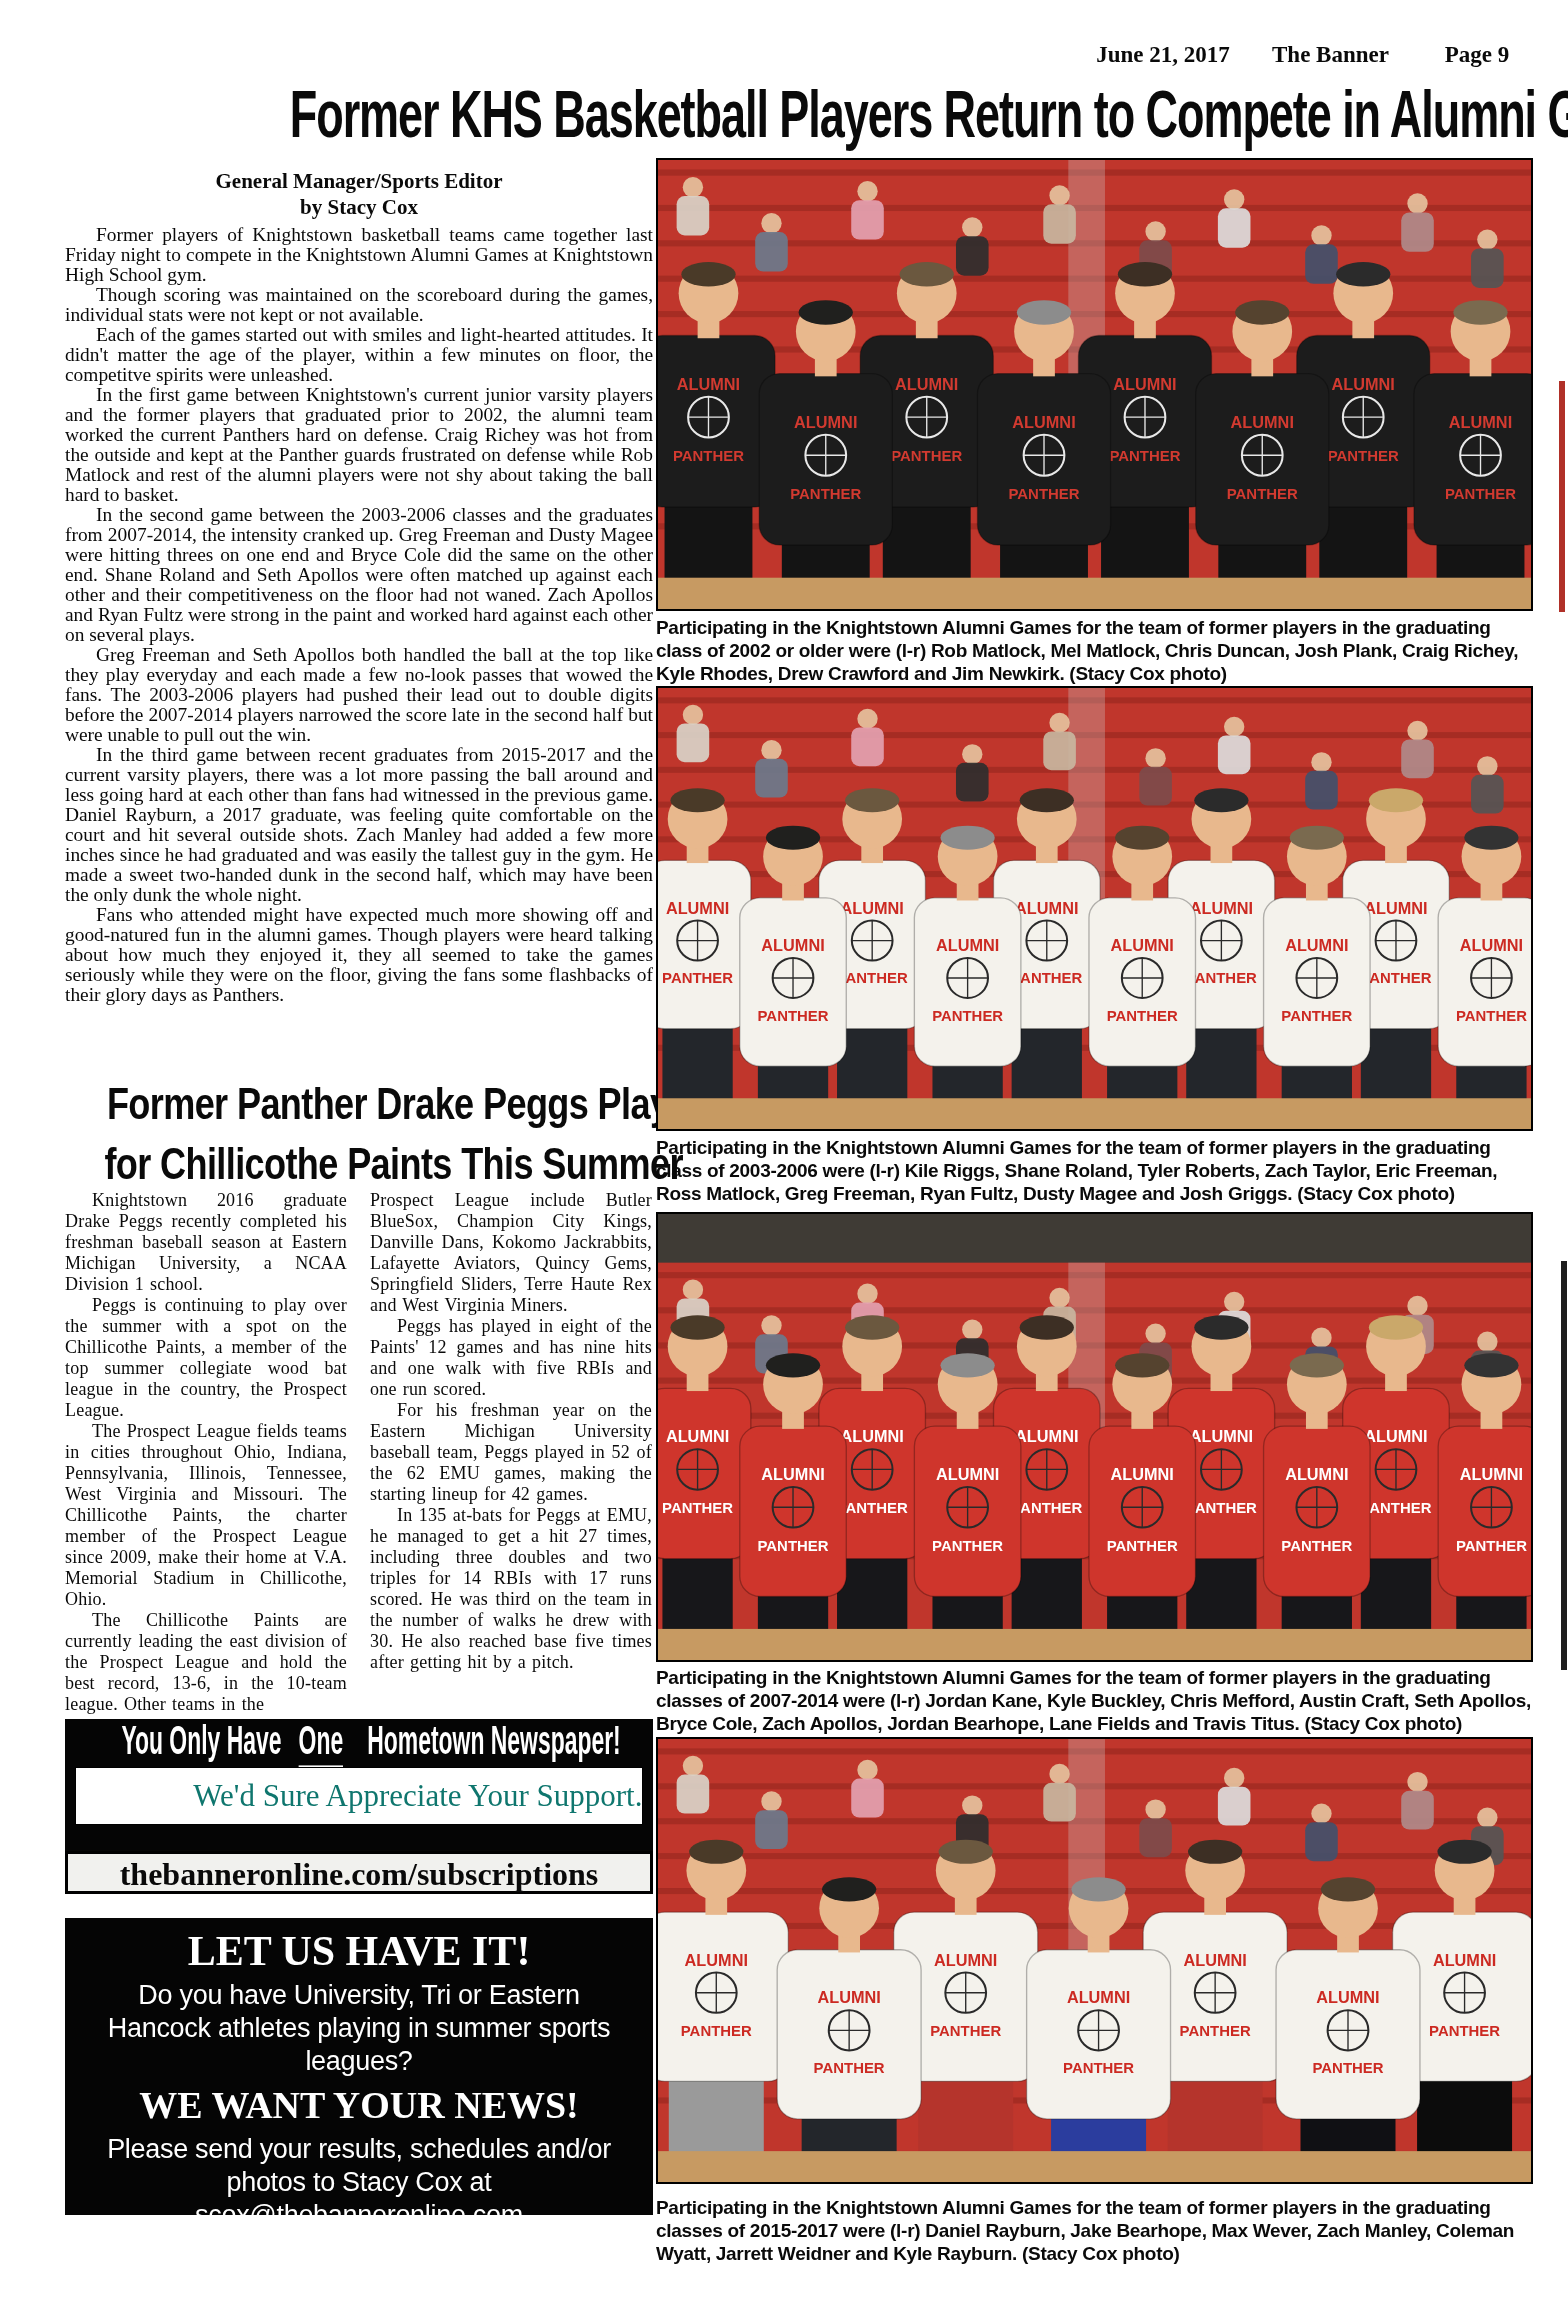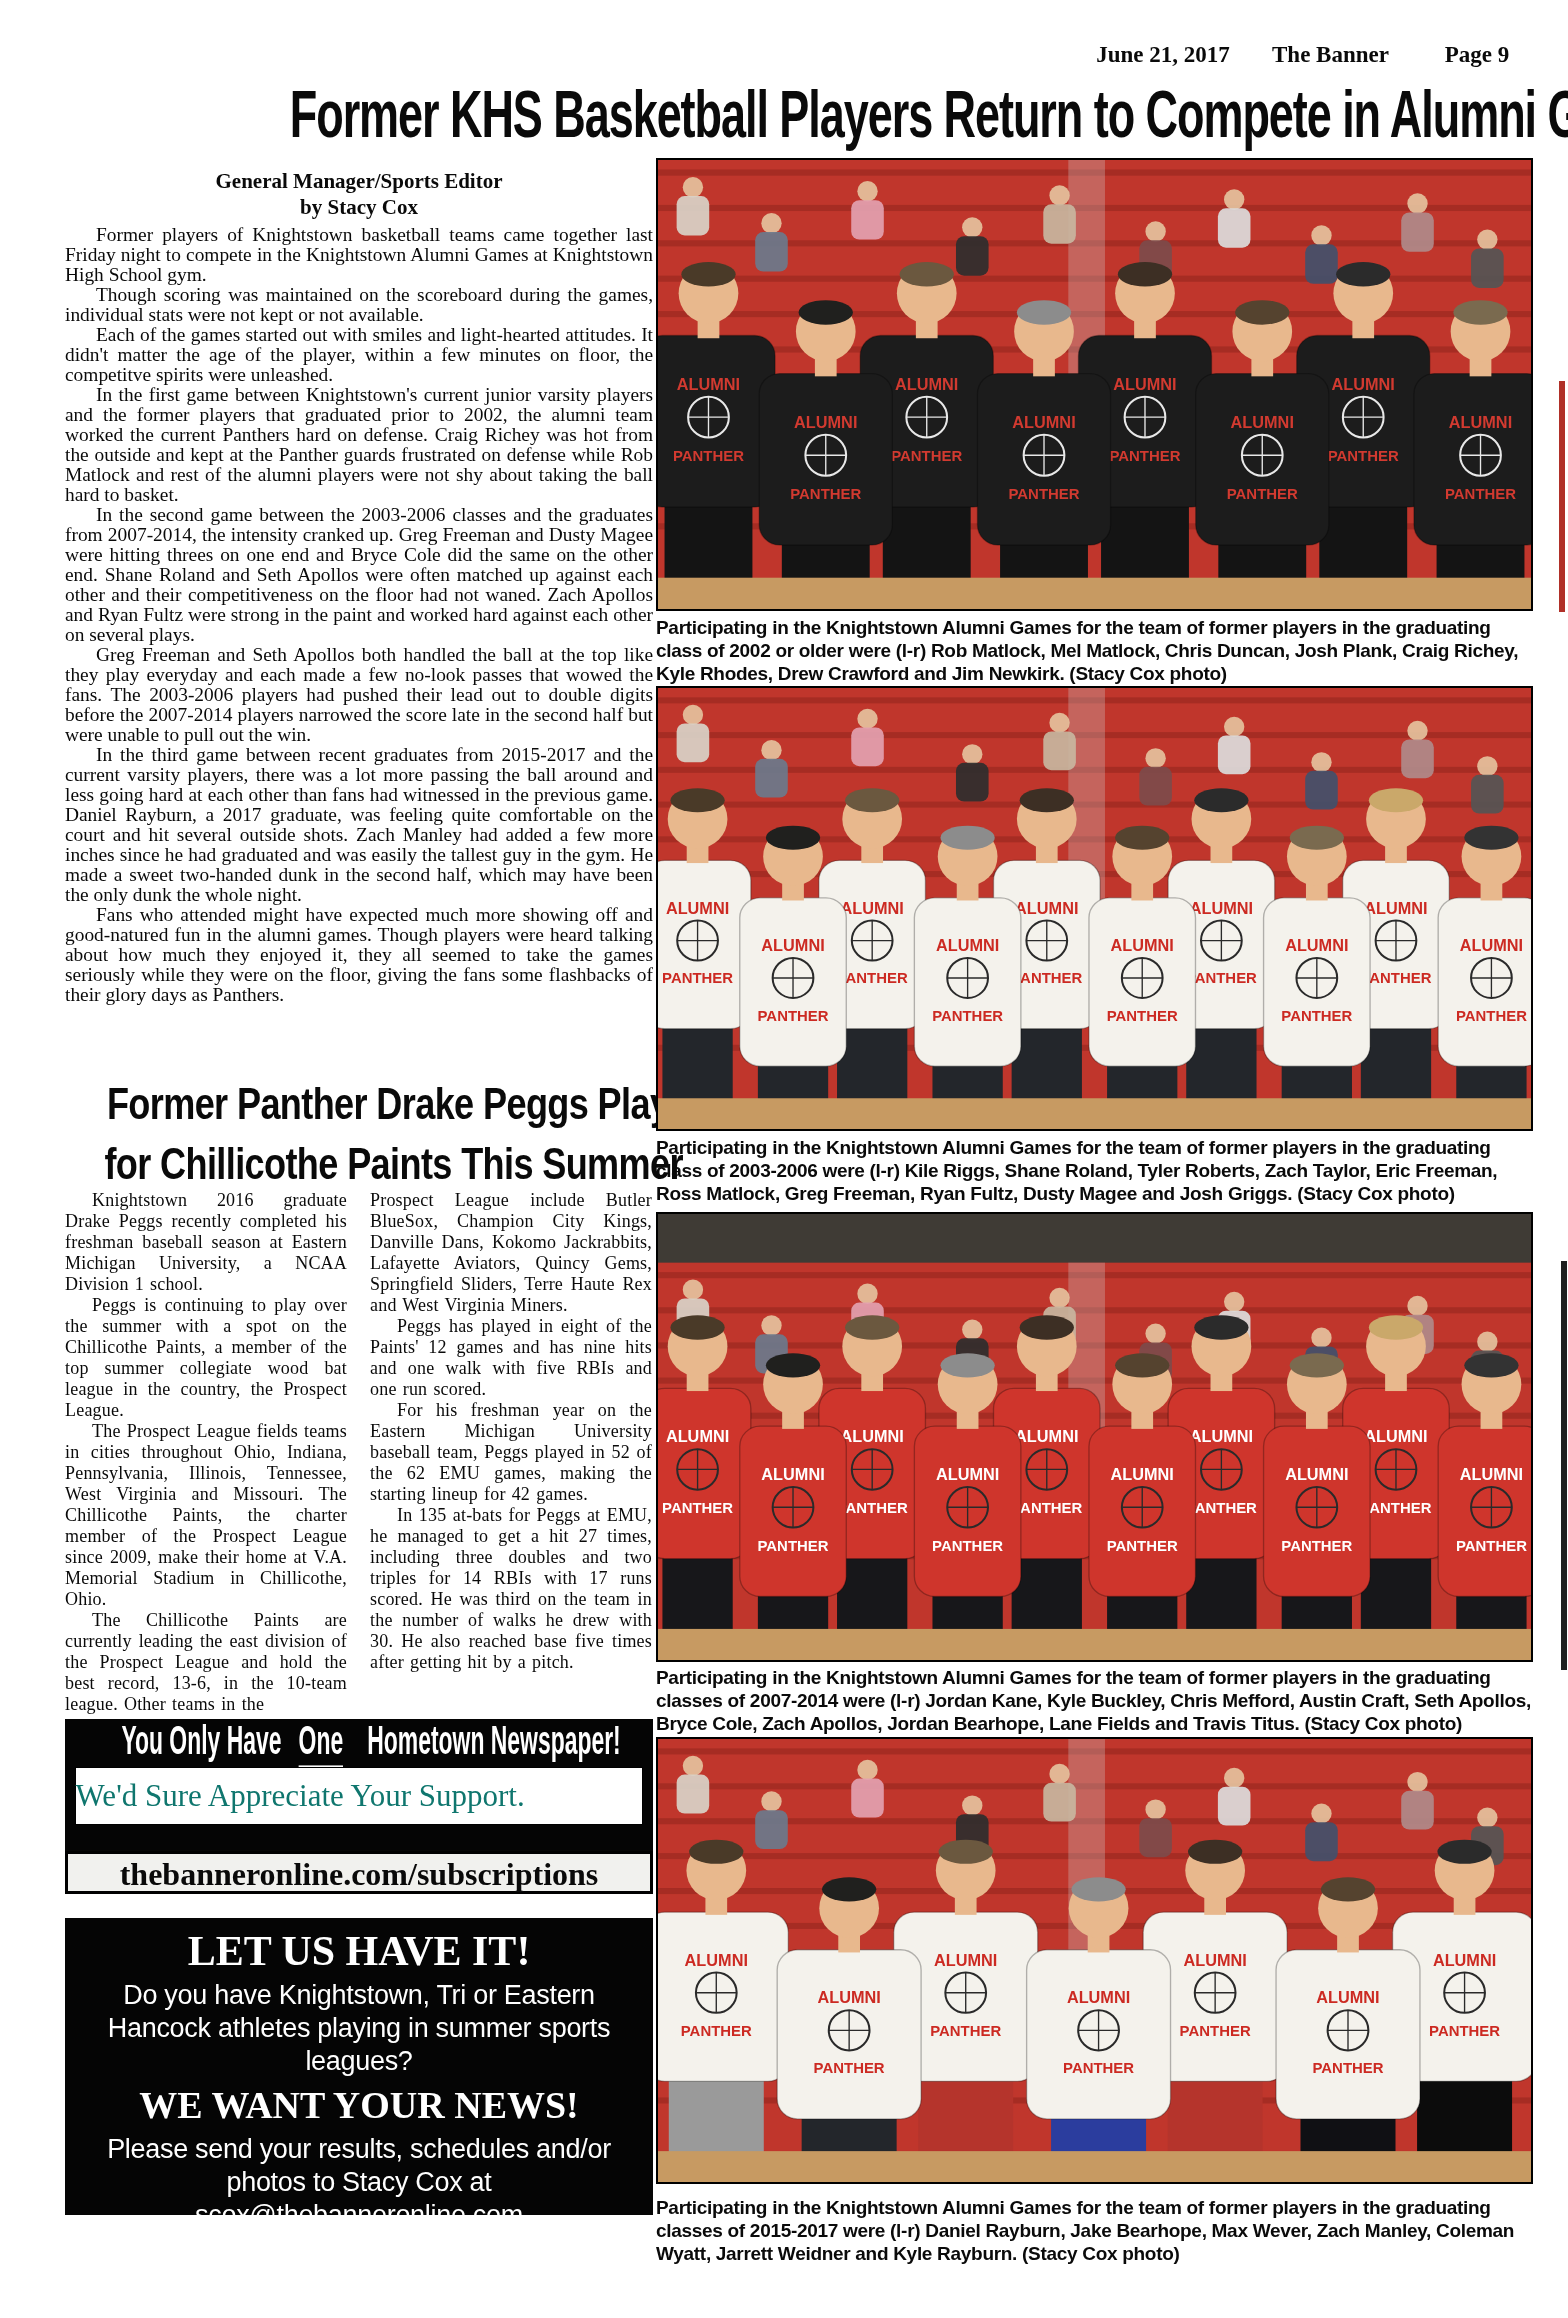--- a/index.html
+++ b/index.html
@@ -29,21 +29,21 @@
   .a2col p{margin:0;text-indent:27px;}
   .a2c1{left:65px;} .a2c2{left:370px;}
   
   .photo{position:absolute;left:656px;width:877px;border:2px solid #000;box-sizing:border-box;
         background:#c0362c;text-decoration:underline;}
   .photo svg{display:block;width:100%;height:100%;}
   .caption{position:absolute;left:656px;width:879px;font-family:"Liberation Sans", sans-serif;
         font-weight:bold;font-size:19px;line-height:23px;letter-spacing:-0.3px;text-align:left;}
   
   .ad1{position:absolute;top:1719px;left:65px;width:588px;height:141px;background:#050505;
-        box-sizing:border-box;text-align:left;}
+        box-sizing:border-box;text-align:right;}
   .ad1-title{margin-top:4.1px;color:#fff;}
   .ad1-title span{display:inline-block;white-space:nowrap;font-family:"Liberation Sans", sans-serif;
         font-weight:bold;font-size:31px;transform:scale(0.86,1.15);transform-origin:center;}
   .ad1-title .uline{border-bottom:3.4px solid #fff;padding-bottom:1.4px;}
   .ad1-inner{position:absolute;left:9.6px;right:9.6px;top:48px;height:56px;background:#fff;
         border:1.4px solid #000;font-family:"Liberation Serif", serif;font-size:31px;line-height:56px;
         color:#0f766e;}
   .ad2{position:absolute;top:1851px;left:65px;width:588px;height:43px;background:#f1f1ee;
         border:3.4px solid #000;box-sizing:border-box;text-align:center;font-weight:bold;
         font-size:32px;line-height:40px;font-family:"Liberation Serif", serif;}
@@ -617,21 +617,21 @@
         <span>You Only Have </span><span class="uline">One</span><span> Hometown Newspaper!</span>
       </span>
     </div>
     <div class="ad1-inner">We'd Sure Appreciate Your Support.</div>
   </div>
 
   <div class="ad2">thebanneronline.com/subscriptions</div>
 
   <div class="ad3">
     <div class="ad3-title">LET US HAVE IT!</div>
-    <div class="ad3-sans">Do you have Knightstown, Tri or Eastern Hancock athletes playing in summer sports leagues?</div>
+    <div class="ad3-sans">Do you have University, Tri or Eastern Hancock athletes playing in summer sports leagues?</div>
     <div class="ad3-want">WE WANT YOUR NEWS!</div>
     <div class="ad3-sans">Please send your results, schedules and/or photos to Stacy Cox at scox@thebanneronline.com</div>
     <div class="ad3-sans">Or, tag us @ktownbanner on Twitter when you post your local athlete's results/photos</div>
   </div>
 
   <div class="artifact" style="left:1559px;top:381px;width:6.1px;height:231px;background:#b03028;"></div>
   <div class="artifact" style="left:1561px;top:1261px;width:5.5px;height:409px;background:#1e1e1e;"></div>
 
 </div>
 

